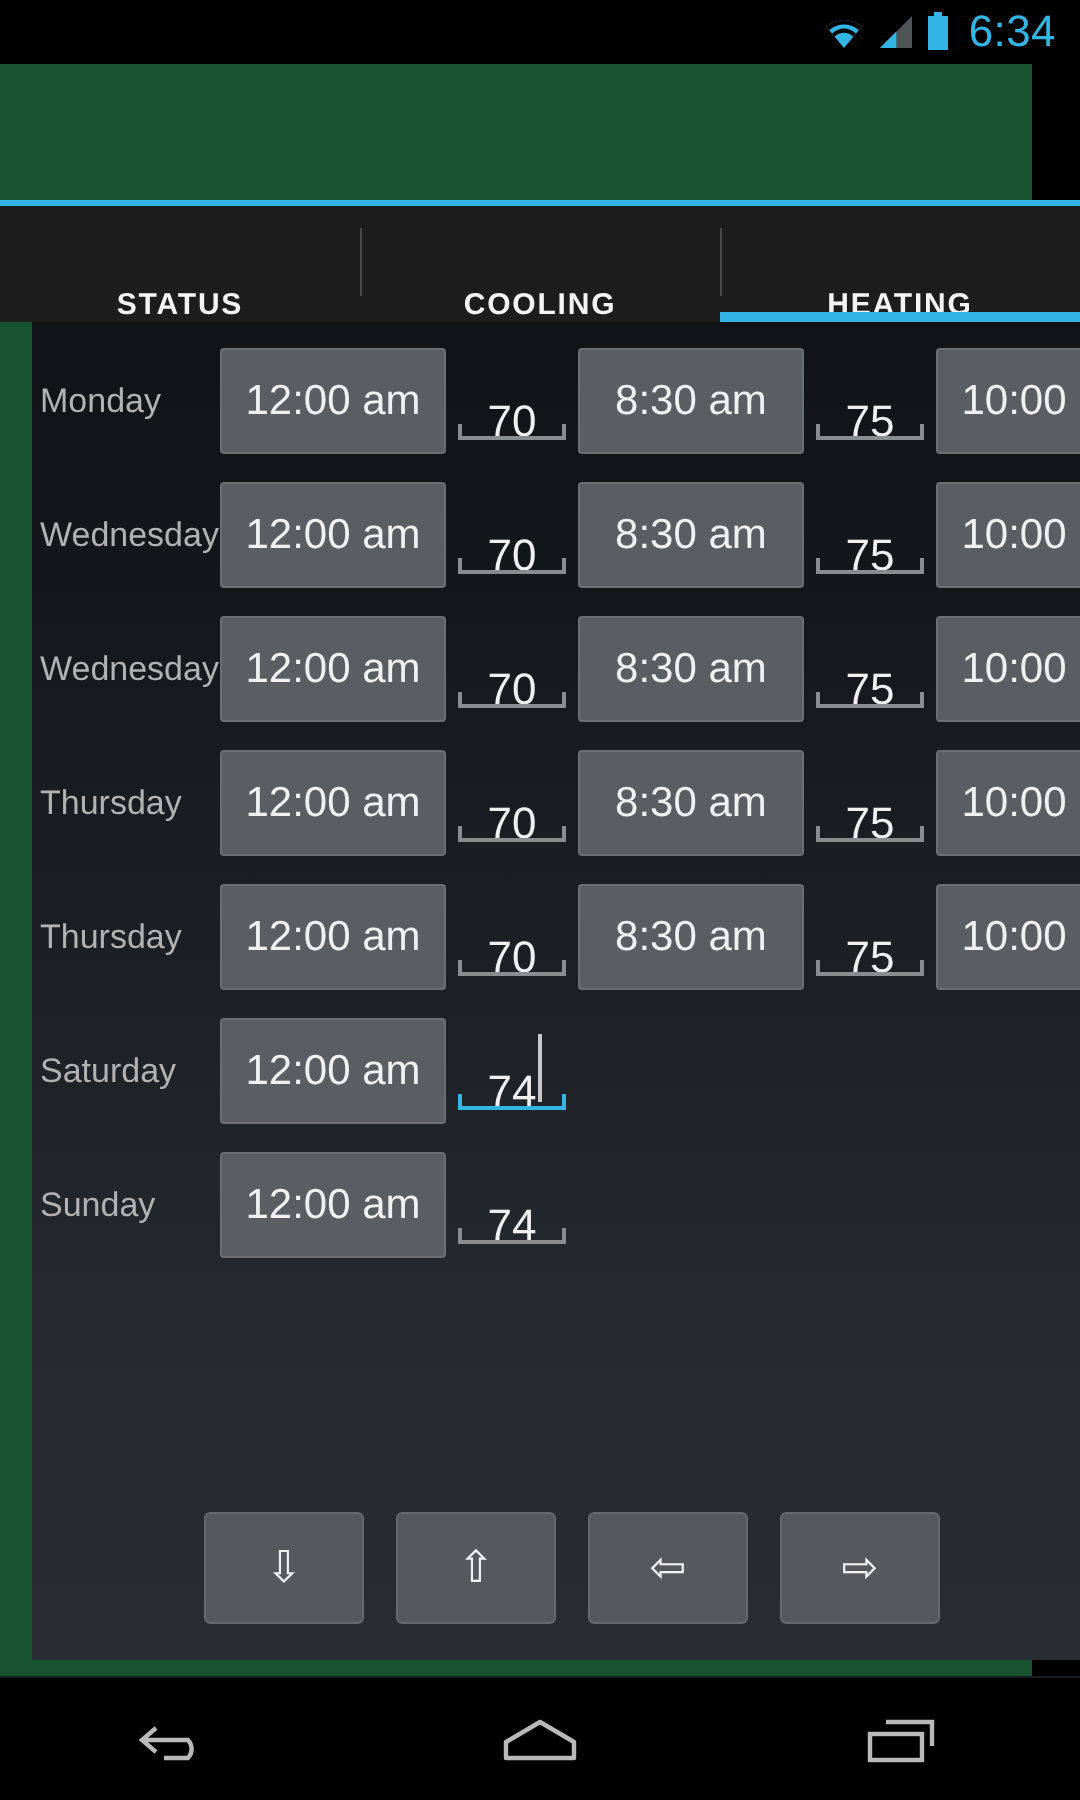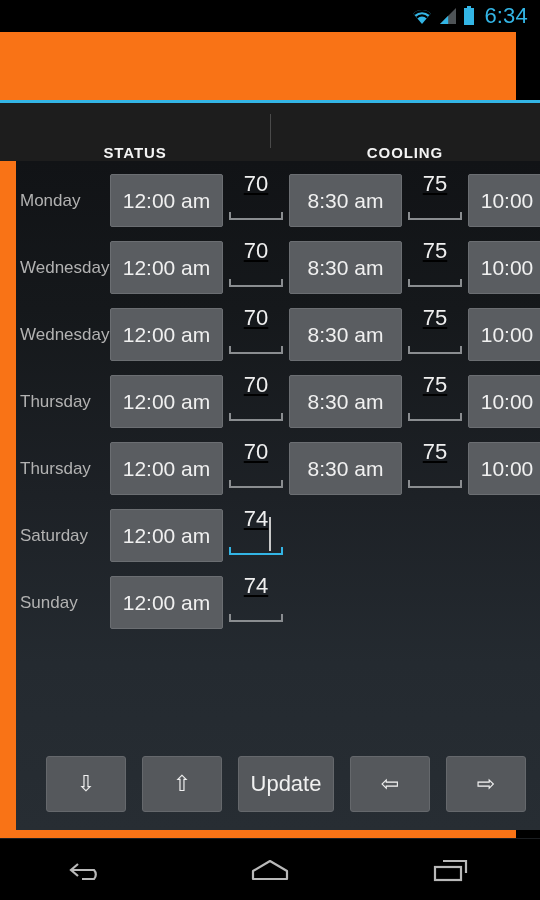--- a/index.html
+++ b/index.html
@@ -5,21 +5,21 @@
   * { margin:0; padding:0; box-sizing:border-box; }
   html, body {
     width:540px; height:900px;
     background:#000;
     font-family:"Liberation Sans", sans-serif;
     overflow:hidden;
   }
   #screen {
     position:relative;
     width:516px; height:900px;
-    background:#f97316;
+    background:#14532d;
   }
 
   
   #status-bar {
     position:absolute; left:0; top:0;
     width:540px; height:32px;
     background:#000;
     display:flex; align-items:center; justify-content:flex-end;
     padding-right:12px;
   }
@@ -130,21 +130,21 @@
     color:#f0f0f0;
     font-size:21px;
     flex:none;
     margin-right:4px;
   }
   .temp-field {
     position:relative;
     width:58px; height:53px;
     flex:none;
     margin-right:4px;
-    display:flex; align-items:flex-start; justify-content:center;text-decoration:underline;
+    display:flex; align-items:flex-end; justify-content:center;
   }
   .temp-field .temp-val {
     color:#f0f0f0;
     font-size:22px;
     position:relative;
     top:-3px;
   }
   .temp-field .underline {
     position:absolute;
     left:2px; right:2px; bottom:7px;
@@ -227,20 +227,24 @@
 
   <div id="tab-bar">
     <div class="tab">
       <span>STATUS</span>
       <span class="tab-underline"></span>
     </div>
     <div class="tab">
       <span>COOLING</span>
       <span class="tab-underline"></span>
     </div>
+    <div class="tab selected">
+      <span>HEATING</span>
+      <span class="tab-underline"></span>
+    </div>
   </div>
 
   <div id="schedule">
     <div id="rows">
         <div class="row">
           <div class="day-label">Monday</div>
           <div class="time-btn">12:00 am</div>
           <div class="temp-field">
             <span class="temp-val">70</span>
             <span class="underline"></span>
@@ -323,21 +327,20 @@
           <div class="temp-field">
             <span class="temp-val">74</span>
             <span class="underline"></span>
           </div>
         </div>
       </div>
 
     <div id="button-bar">
         <div class="bar-btn">⇩</div>
         <div class="bar-btn">⇧</div>
-        <div class="bar-btn wide">Update</div>
         <div class="bar-btn">⇦</div>
         <div class="bar-btn">⇨</div>
       </div>
   </div>
 
   <div id="nav-bar">
     <div class="nav-btn">
       <svg width="44" height="30" viewBox="0 0 44 30">
         <path d="M10 9 L3 15 L10 21" fill="none" stroke="#b9b9b9" stroke-width="2.2"></path>
         <path d="M3.5 15 L26 15 A6.5 6.5 0 0 1 26 24 L14 24" fill="none" stroke="#b9b9b9" stroke-width="2.2"></path>

